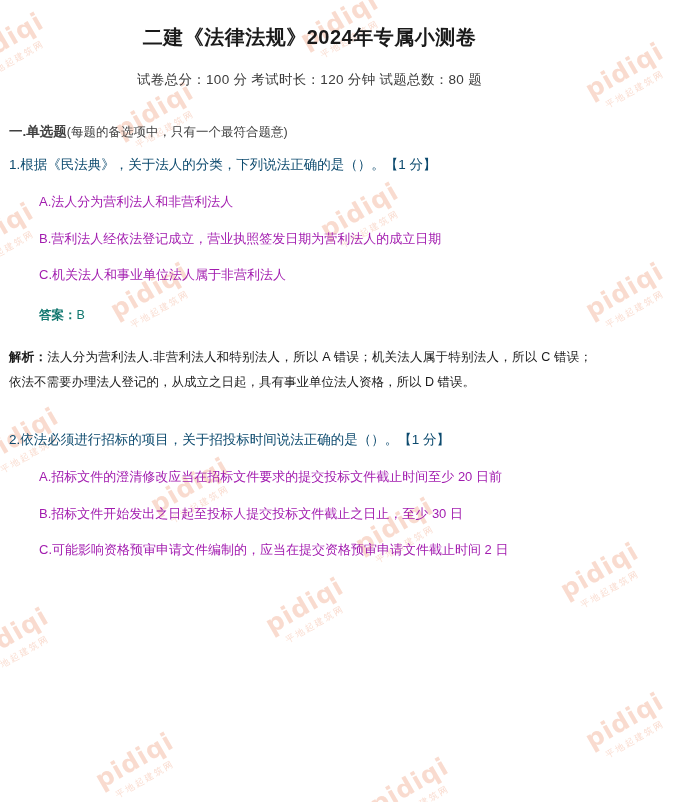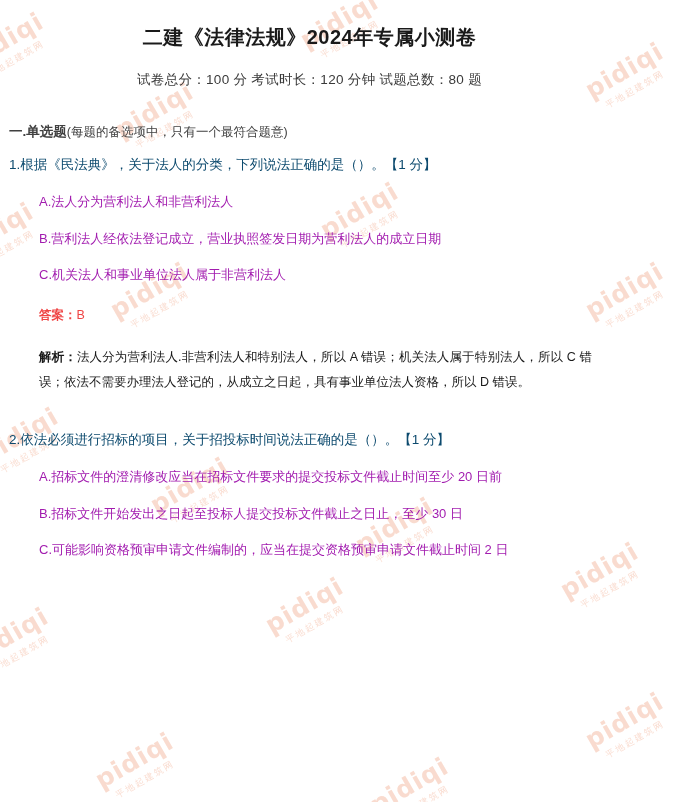--- a/index.html
+++ b/index.html
@@ -92,27 +92,26 @@
     font-size: 13px;
     margin-top: 17px;
     margin-left: 30px;
     line-height: 1.5;
     color: #a21caf;
   }
   .ans {
     font-size: 12.5px;
     margin-top: 22px;
     margin-left: 30px;
-    color: #ef4444;
+    color: #0f766e;
   }
   .ans .lbl { font-weight: bold; }
   .analysis {
     font-size: 12.5px;
     margin-top: 21px;
-    margin-left: 30px;
     margin-right: 18px;
     line-height: 2.05;
     color: #1a1a1a;
     text-align: justify;
   }
   .analysis .lbl { font-weight: bold; }
   .q-block-2 { margin-top: 34px; }
 </style>
 </head>
 <body>

